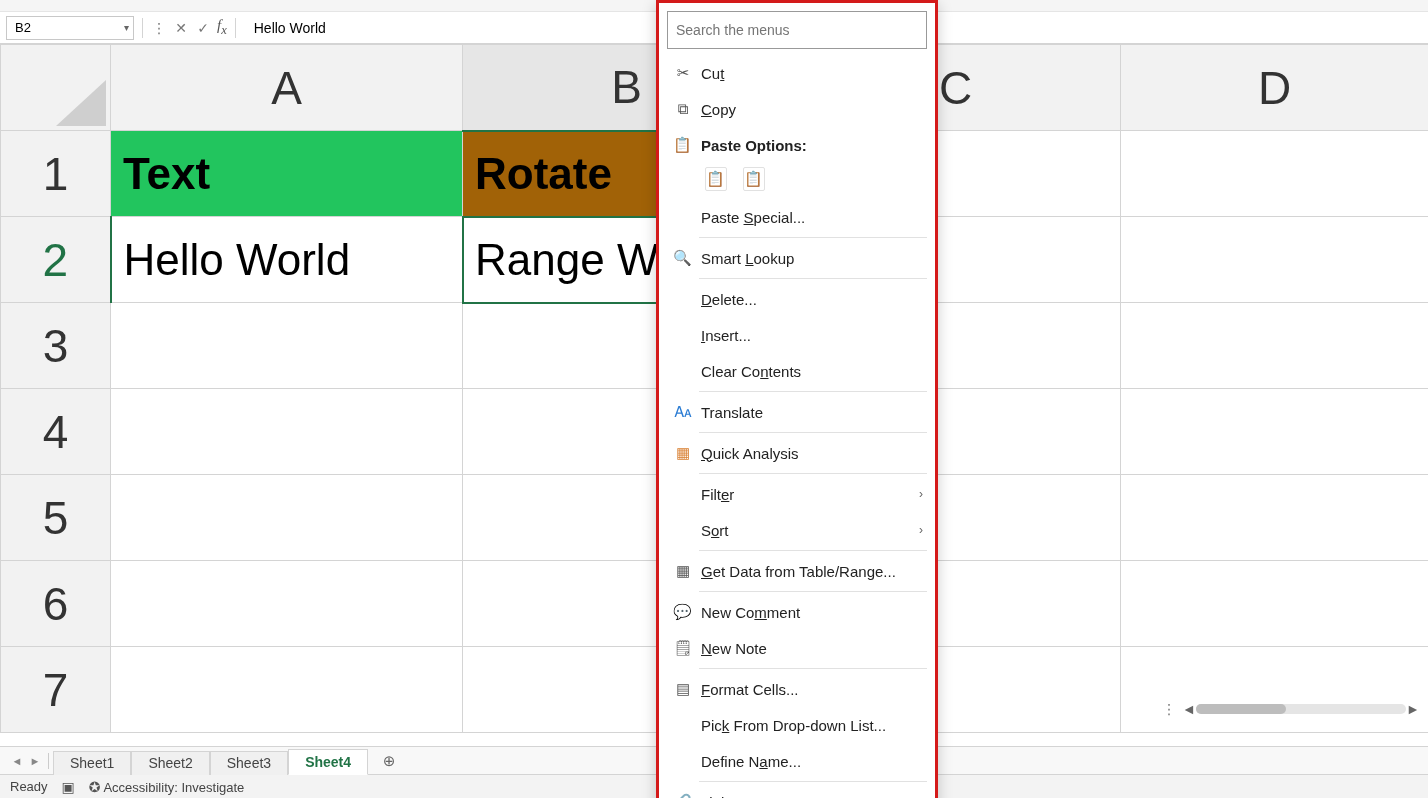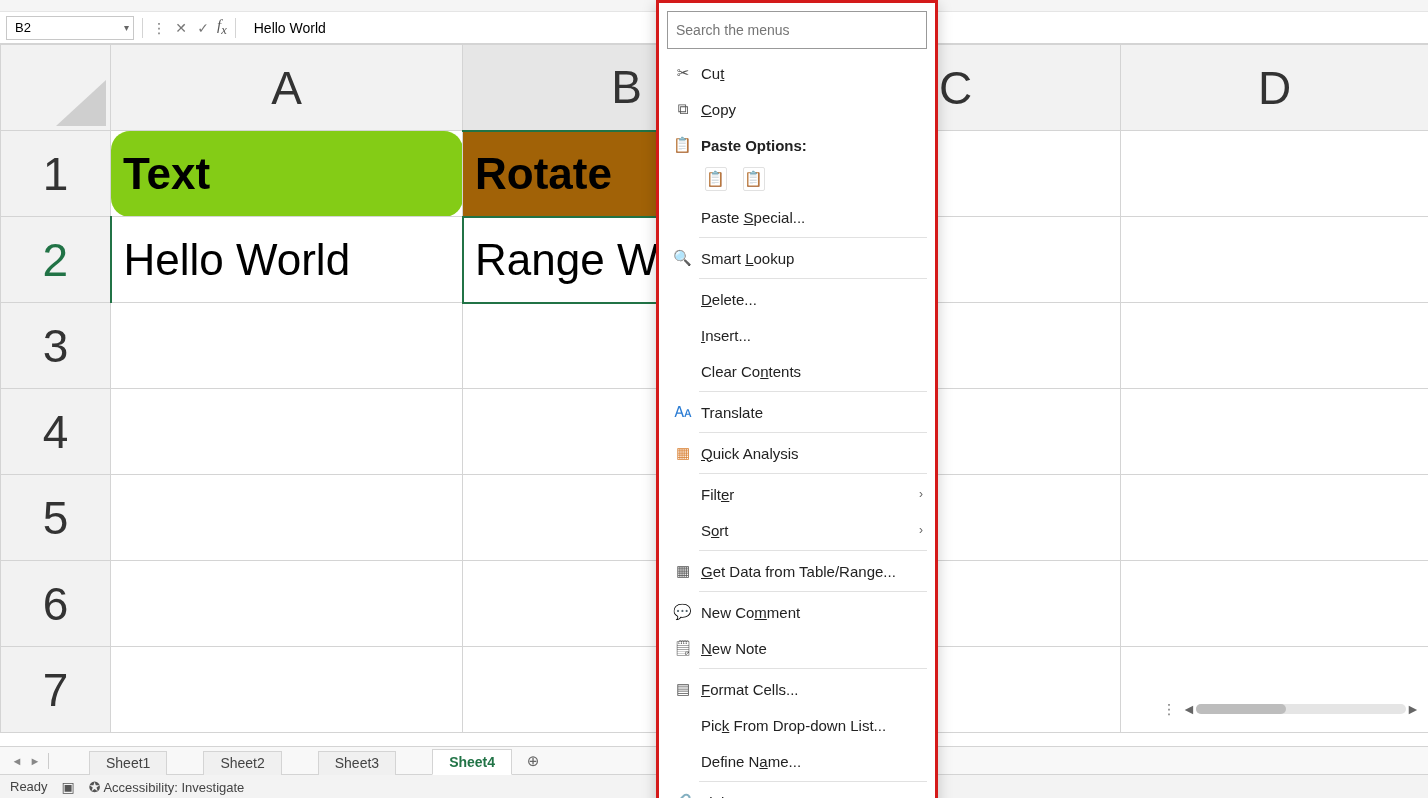--- a/index.html
+++ b/index.html
@@ -91,21 +91,21 @@
   .row-h.active { color:#217346; border-right:2px solid #217346; }
   .col-h.active { background:#e6e6e6; border-bottom:2px solid #217346;}
   .cell {
     height:86px;
     font-size:44px;
     padding:0 12px;
     vertical-align:middle;
     white-space:nowrap;
     overflow:hidden;
   }
-  .cell.a1 { background:#84cc16; font-weight:bold;border-radius:19px;}
+  .cell.a1 { background:#22c55e; font-weight:bold;}
   .cell.b1 { background:#a16207; font-weight:bold;}
   .cell.b2 { outline:2px solid #217346; outline-offset:-1px; position:relative;}
   .cell.b2::after{
     content:"";
     position:absolute; right:-3px; bottom:-3px;
     width:8px; height:8px; background:#217346;
   }
   .col-A { width:352px; }
   .col-B { width:328px; }
   .col-C { width:330px; }
@@ -195,21 +195,20 @@
   .tab {
     padding:0 16px;
     height:24px;
     display:flex; align-items:center;
     border:1px solid #d4d4d4;
     border-bottom:none;
     background:#f0f0f0;
     font-size:14px;
     color:#444;
     margin-top:4px;
-    margin-left:36px;
   }
   .tab.active {
     background:#fff;
     color:#217346;
     font-weight:bold;
     border-bottom:1px solid #fff;
     margin-top:2px;
     height:26px;
   }
   .tab-add {

